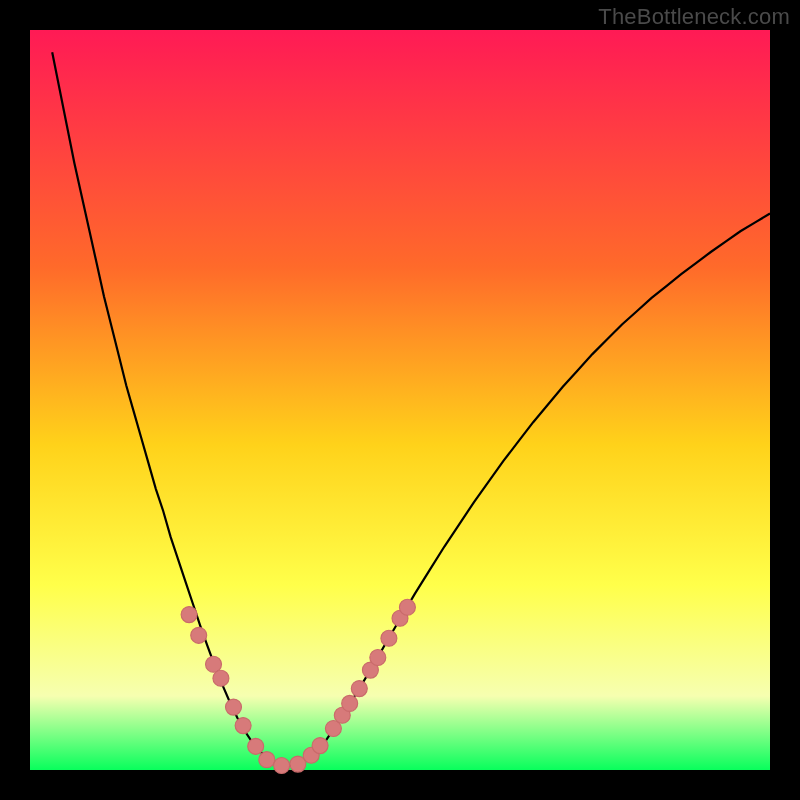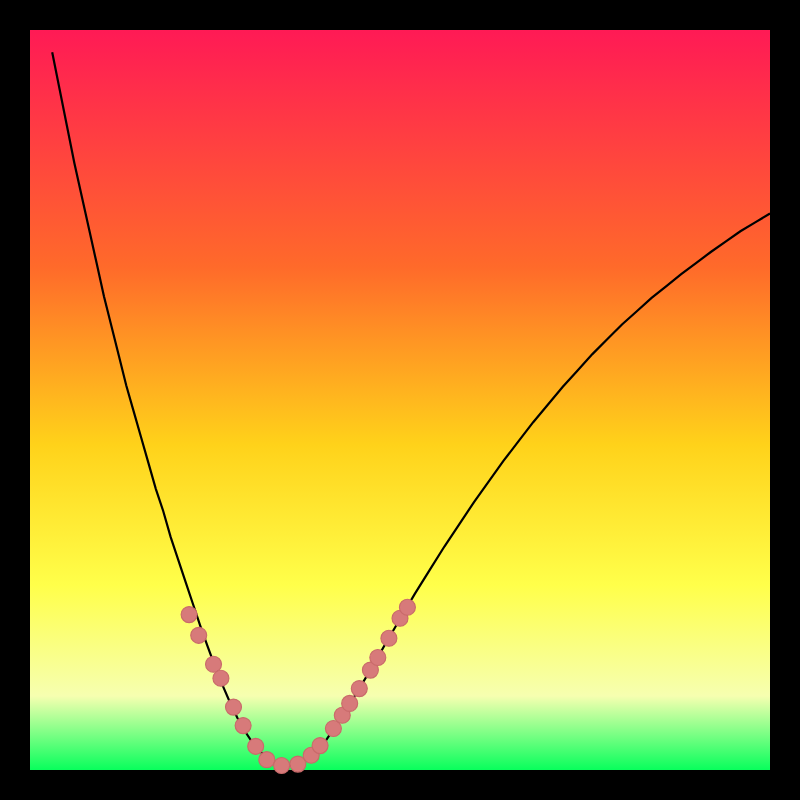--- a/index.html
+++ b/index.html
@@ -74,13 +74,14 @@
         <circle cx="43.2" cy="91" r="1.0810810810810811" fill="#d77a7a" stroke="#c96a6a" stroke-width="0.15"></circle>
         <circle cx="44.5" cy="89" r="1.0810810810810811" fill="#d77a7a" stroke="#c96a6a" stroke-width="0.15"></circle>
         <circle cx="46" cy="86.5" r="1.0810810810810811" fill="#d77a7a" stroke="#c96a6a" stroke-width="0.15"></circle>
         <circle cx="47" cy="84.8" r="1.0810810810810811" fill="#d77a7a" stroke="#c96a6a" stroke-width="0.15"></circle>
         <circle cx="48.5" cy="82.2" r="1.0810810810810811" fill="#d77a7a" stroke="#c96a6a" stroke-width="0.15"></circle>
         <circle cx="50" cy="79.5" r="1.0810810810810811" fill="#d77a7a" stroke="#c96a6a" stroke-width="0.15"></circle>
         <circle cx="51" cy="78" r="1.0810810810810811" fill="#d77a7a" stroke="#c96a6a" stroke-width="0.15"></circle>
       </g>
   </svg>
 
+  <div class="watermark">TheBottleneck.com</div>
 </div>
 
 </body></html>

